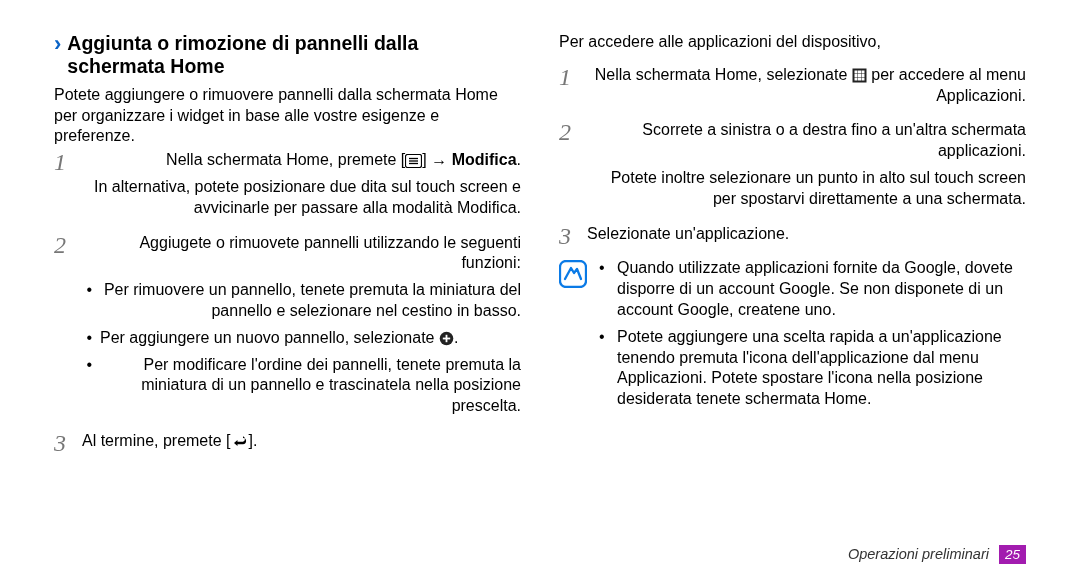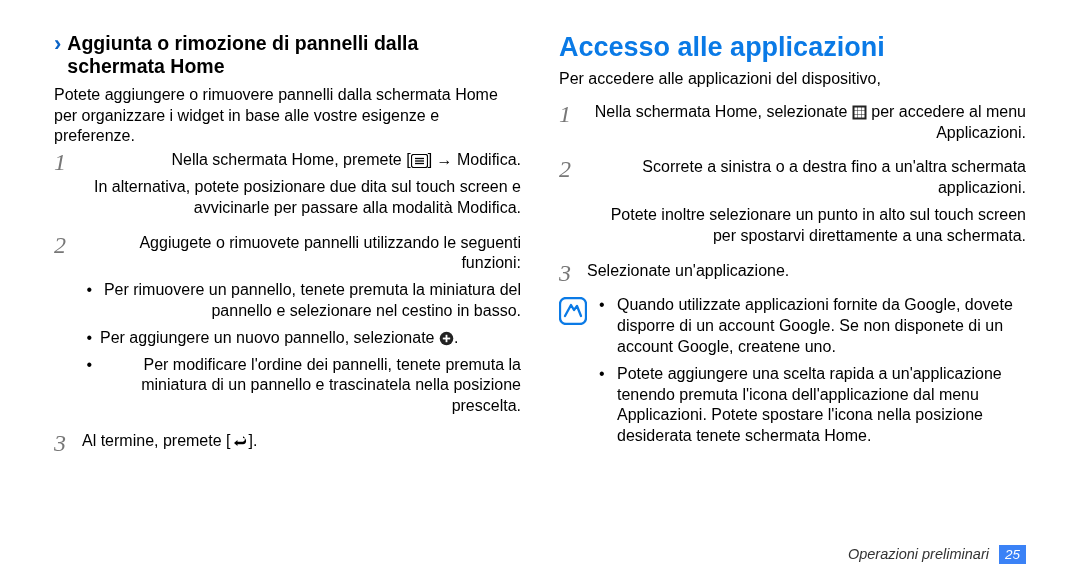--- a/index.html
+++ b/index.html
@@ -50,21 +50,21 @@
   .ol-num {
     font-family: Georgia, "Times New Roman", serif;
     font-style: italic;
     font-size: 24px;
     color: #777;
     line-height: 1;
     min-width: 18px;
   }
   .ol-body { font-size: 16px; line-height: 1.3; text-align: right; }
   .ol-body p { margin-bottom: 6px; }
-  .bold { font-weight: 400; }
+  .bold { font-weight: 700; }
   .ul-item {
     display: flex;
     gap: 8px;
     margin-bottom: 6px;
     font-size: 16px;
     line-height: 1.3;
   }
   .bullet { min-width: 10px; }
   .note-block {
     display: flex;
@@ -82,21 +82,21 @@
   }
   .footer {
     position: absolute;
     right: 54px;
     bottom: 22px;
     font-size: 14.5px;
   }
   .footer-label { font-style: italic; color: #333; }
   .footer-num {
     display: inline-block;
-    background: #3b82f6;
+    background: #a21caf;
     color: #fff;
     padding: 2px 6px;
     margin-left: 6px;
     font-style: italic;
     font-size: 13.5px;
   }
 </style>
 </head>
 <body>
 
@@ -161,21 +161,20 @@
               <svg width="18" height="13" viewBox="0 0 18 13">
                 <path d="M 3 7 L 6.5 4 L 6.5 5.8 L 12 5.8 A 3 3 0 0 0 12 0.2 L 12 2 A 1.4 1.4 0 0 1 12 8.2 L 6.5 8.2 L 6.5 10 Z" fill="#000"></path>
               </svg>
             </span><span>].</span>
         </p>
       </div>
     </div>
   </div>
 
   <div class="col">
-    <h2 class="main-heading">Accesso alle applicazioni</h2>
     <p class="body-text" style="margin-bottom:12px">Per accedere alle applicazioni del dispositivo,</p>
 
     <div class="ol-item">
       <div class="ol-num">1</div>
       <div class="ol-body">
         <p>
           <span>Nella schermata Home, selezionate </span><span class="inline-icon">
               <svg width="15" height="15" viewBox="0 0 15 15">
                 <rect x="0.5" y="0.5" width="14" height="14" fill="#222"></rect>
                 <rect x="2.5" y="2.5" width="3" height="3" fill="#fff"></rect>

